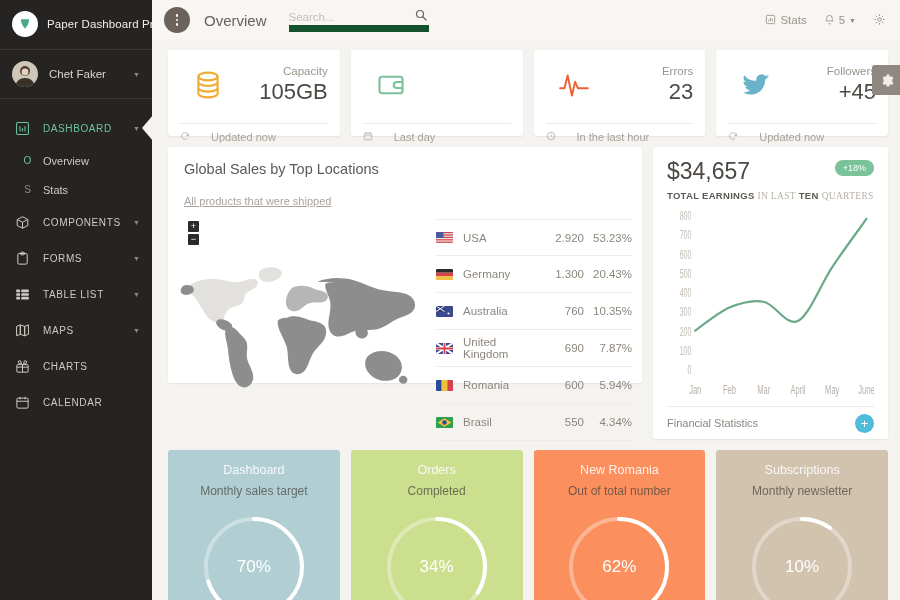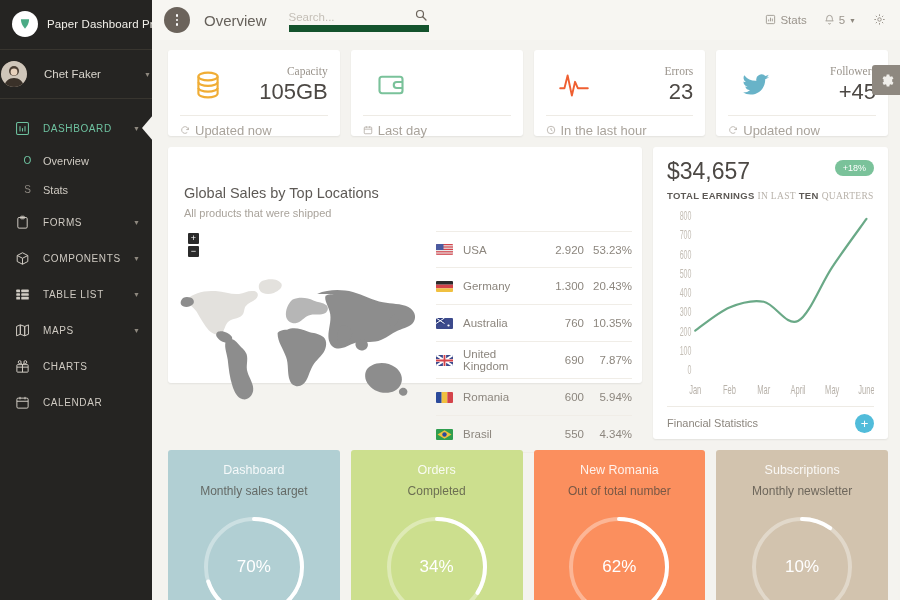--- a/index.html
+++ b/index.html
@@ -21,21 +21,21 @@
     display:flex; align-items:center; gap:9px;
     padding:11px 12px 12px 12px;
     border-bottom:1px solid #38352f;
   }
   .brand-logo {
     width:26px; height:26px; border-radius:50%; background:#fff;
     display:flex; align-items:center; justify-content:center; flex:0 0 26px;
   }
   .brand-title { color:#f1efe9; font-size:11.5px; letter-spacing:.1px; white-space:nowrap; }
   .user-row {
-    display:flex; align-items:center; gap:17px; padding:11px 1px;
+    display:flex; align-items:center; gap:11px; padding:11px 12px;
     border-bottom:1px solid #38352f; cursor:pointer;
   }
   .avatar {
     width:26px;height:26px;border-radius:50%;flex:0 0 26px;overflow:hidden;
     background:#9b8f82; display:block;
   }
   .user-name { color:#d9d5cd; font-size:11.5px; flex:1; }
   .caret { color:#8e887f; font-size:7px; }
 
   .nav { padding-top:11px; }
@@ -93,32 +93,32 @@
   
   .content { padding:10px 12px 0 16px; }
   .row { display:flex; gap:11px; }
   .card { background:#fff; border-radius:3px; box-shadow:0 1px 2px rgba(0,0,0,.07); }
 
   
   .stat-card { flex:1; padding:11px 12px 0 12px; height:86px; }
   .stat-top { display:flex; align-items:center; height:48px; }
   .stat-ico { width:56px; flex:0 0 56px; display:flex; align-items:center; justify-content:center;}
   .stat-text { flex:1; text-align:right; }
-  .stat-label { font-size:11.5px; color:#9a948c; line-height:1.1;font-family:Liberation Serif, serif; }
+  .stat-label { font-size:11.5px; color:#9a948c; line-height:1.1; }
   .stat-value { font-size:22px; color:#4c4844; line-height:1.25; font-weight:400; }
   .stat-foot {
-    border-top:1px solid #eeebe5; margin-top:6px; padding-top:7px;
-    font-size:13px; color:#a9a39b; display:flex; align-items:center; gap:5px;
+    border-top:1px solid #eeebe5; margin-top:14px; padding-top:7px;
+    font-size:11px; color:#a9a39b; display:flex; align-items:center; gap:21px;
   }
 
   
   .sales-card { flex:0 0 474px; height:236px; padding:14px 0 0 0; display:flex; flex-direction:column;}
   .sales-head { padding:0 16px; }
-  .sales-title { font-size:14.5px; color:#5d5955;margin-top:24px; }
-  .sales-sub { font-size:11px; color:#a9a39b; margin-top:6px; }
+  .sales-title { font-size:14.5px; color:#5d5955; }
+  .sales-sub { font-size:11px; color:#a9a39b; margin-top:18px;text-decoration:underline; }
   .sales-body { display:flex; flex:1; padding:8px 10px 10px 8px; gap:6px; }
   .map-wrap { flex:1; position:relative; }
   .map-zoom { position:absolute; left:12px; top:6px; z-index:3; }
   .zbtn {
     width:11px;height:11px;background:#2a2a2a;color:#fff;font-size:9px;line-height:10px;
     text-align:center;display:block;margin-bottom:2px;cursor:pointer;border-radius:1px;
   }
   .country-table { width:196px; flex:0 0 196px; padding-top:4px; }
   .ct-row {
     display:flex; align-items:center; height:37px;
@@ -217,36 +217,36 @@
         <span class="sub-label">Overview</span>
       </div>
       <div class="sub-item">
         <span class="sub-letter">S</span>
         <span class="sub-label">Stats</span>
       </div>
 
       <div class="nav-item">
         <span class="nav-ico">
           <svg width="15" height="15" viewBox="0 0 24 24" fill="none" stroke="#cfcac2" stroke-width="1.6">
-            <rect x="4.5" y="4" width="15" height="17" rx="2"></rect>
-              <rect x="9" y="2" width="6" height="4" rx="1"></rect>
+            <path d="M12 2.8l8.5 4.4v9.6L12 21.2 3.5 16.8V7.2z"></path>
+              <path d="M3.5 7.2L12 11.6l8.5-4.4M12 11.6v9.6"></path>
           </svg>
         </span>
-        <span class="nav-label">FORMS</span>
+        <span class="nav-label">COMPONENTS</span>
         <span class="caret">▼</span>
       </div>
 
       <div class="nav-item">
         <span class="nav-ico">
           <svg width="15" height="15" viewBox="0 0 24 24" fill="none" stroke="#cfcac2" stroke-width="1.6">
-            <path d="M12 2.8l8.5 4.4v9.6L12 21.2 3.5 16.8V7.2z"></path>
-              <path d="M3.5 7.2L12 11.6l8.5-4.4M12 11.6v9.6"></path>
+            <rect x="4.5" y="4" width="15" height="17" rx="2"></rect>
+              <rect x="9" y="2" width="6" height="4" rx="1"></rect>
           </svg>
         </span>
-        <span class="nav-label">COMPONENTS</span>
+        <span class="nav-label">FORMS</span>
         <span class="caret">▼</span>
       </div>
 
       <div class="nav-item">
         <span class="nav-ico">
           <svg width="15" height="15" viewBox="0 0 24 24" fill="#cfcac2">
             <rect x="2" y="4" width="6" height="4.4" rx="1"></rect>
               <rect x="10" y="4" width="12" height="4.4" rx="1"></rect>
             <rect x="2" y="10" width="6" height="4" rx="1"></rect>
               <rect x="10" y="10" width="12" height="4" rx="1"></rect>

